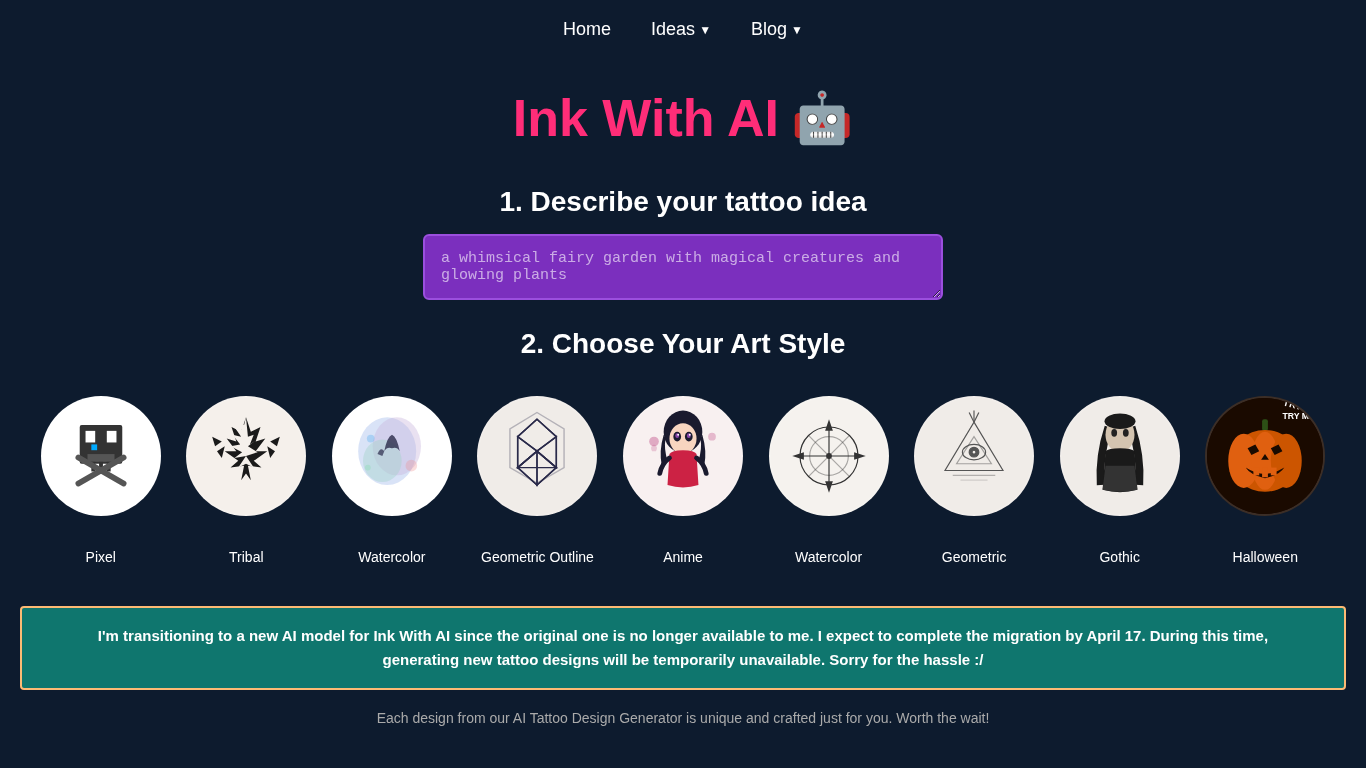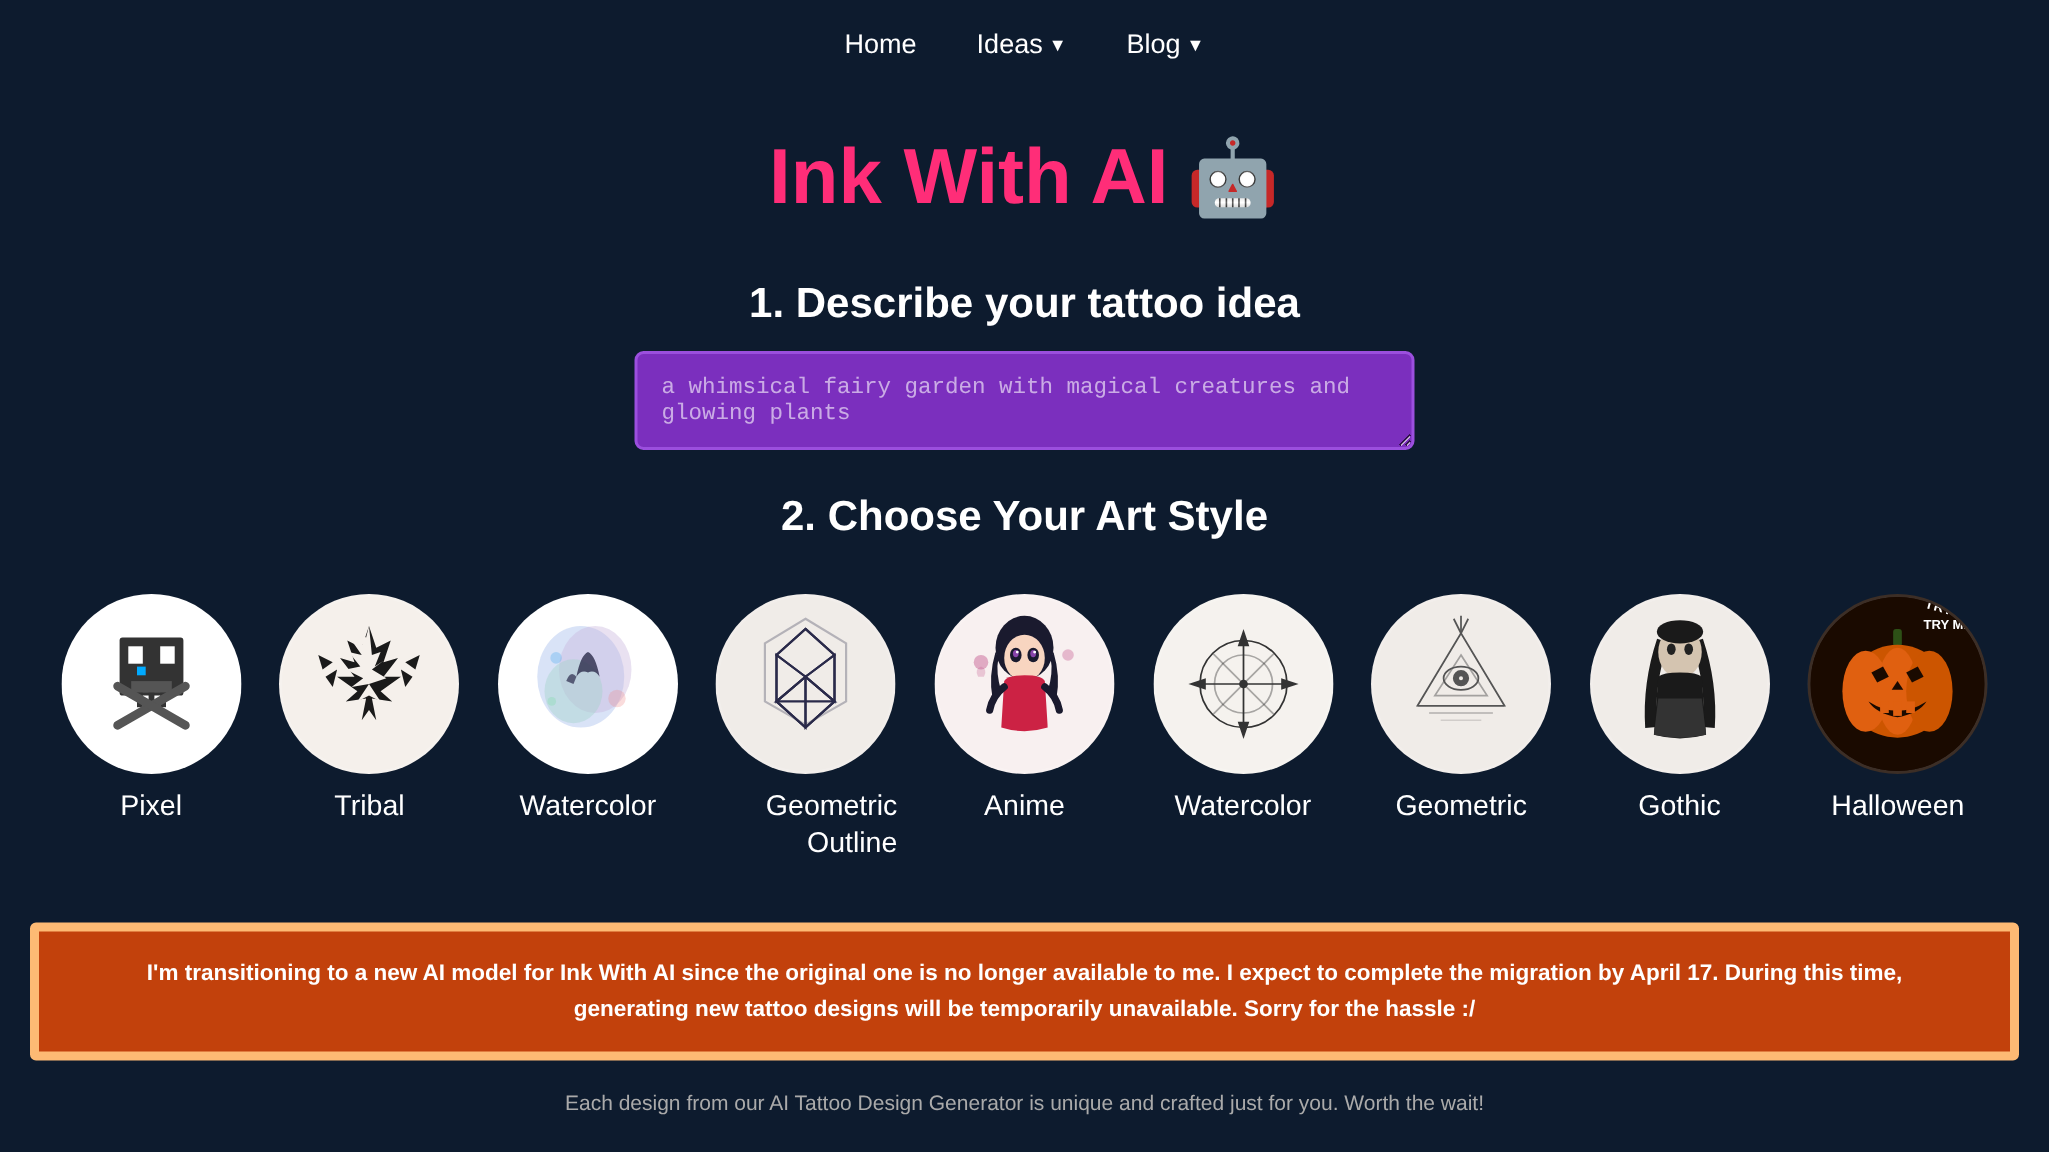--- a/index.html
+++ b/index.html
@@ -123,23 +123,24 @@
       background: #f0ece8;
       display: flex;
       align-items: center;
       justify-content: center;
       position: relative;
       border: 2px solid rgba(255,255,255,0.15);
     }
 
     .style-label {
       color: #ffffff;
-      font-size: 19px;
-      text-align: right;
+      font-size: 14px;
+      text-align: left;
       line-height: 1.3;
+      margin-top: 22px;
     }
 
     
     .style-circle svg {
       width: 100%;
       height: 100%;
     }
 
     
     .try-me-badge {
@@ -149,28 +150,28 @@
       background: transparent;
       color: #fff;
       font-size: 9px;
       font-weight: bold;
       transform: rotate(15deg);
       letter-spacing: 0.5px;
     }
 
     
     .notification-banner {
-      background-color: #c2410c;
+      background-color: #0f766e;
       color: #ffffff;
       text-align: center;
       padding: 16px 40px;
       font-size: 15px;
       font-weight: bold;
       line-height: 1.6;
-      border: 6px solid #fdba74;
+      border: 2px solid #fdba74;
       margin: 10px 20px;
       border-radius: 4px;
     }
 
     
     .footer-hint {
       text-align: center;
       color: #aaa;
       font-size: 14px;
       padding: 10px 20px;

